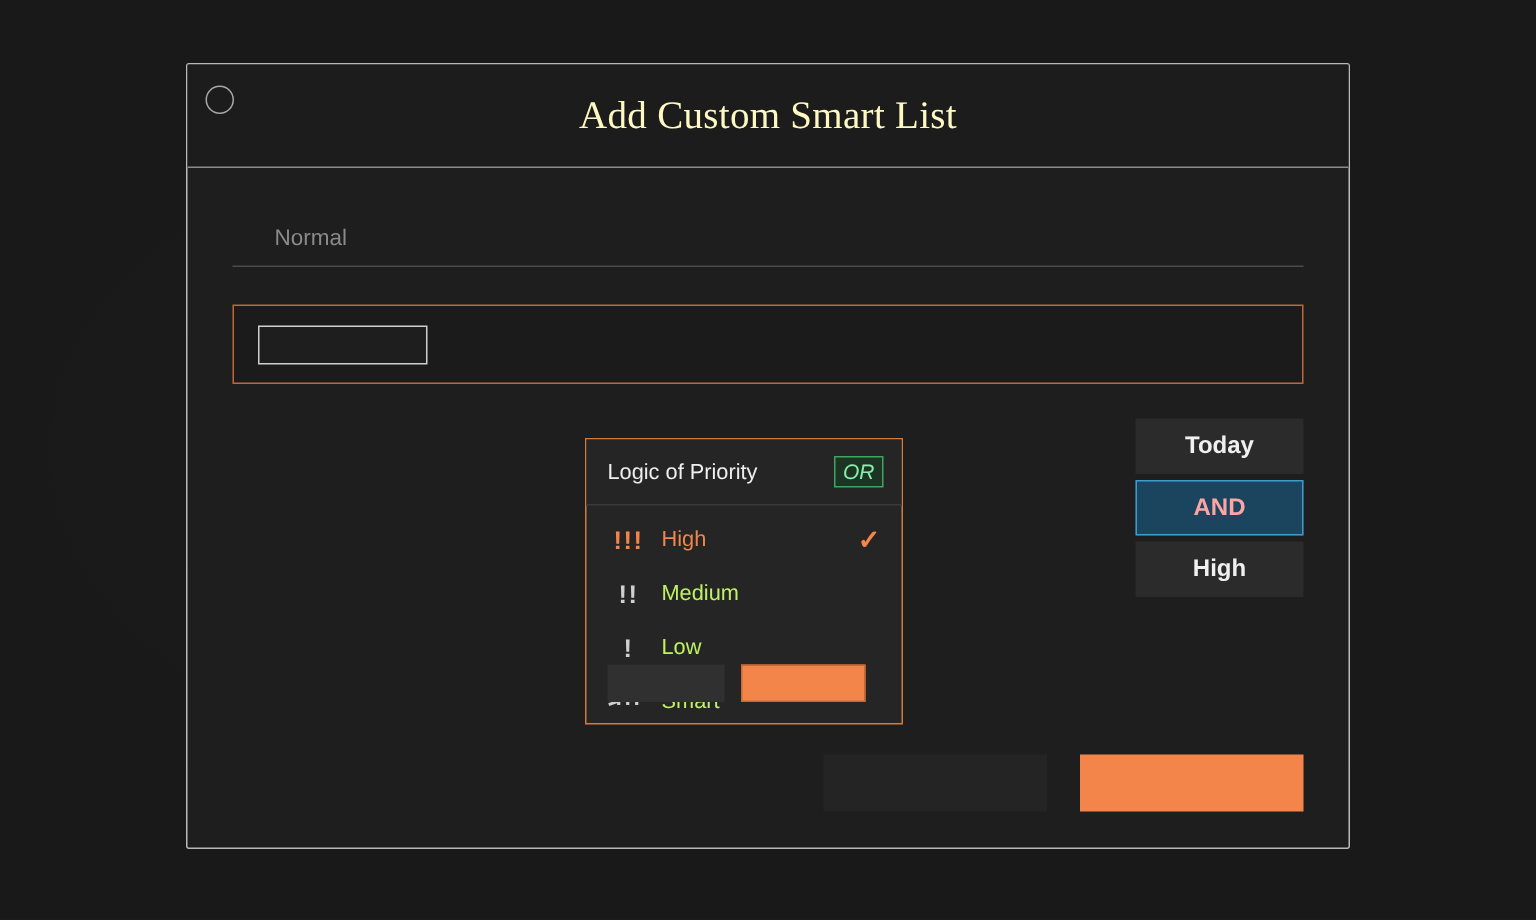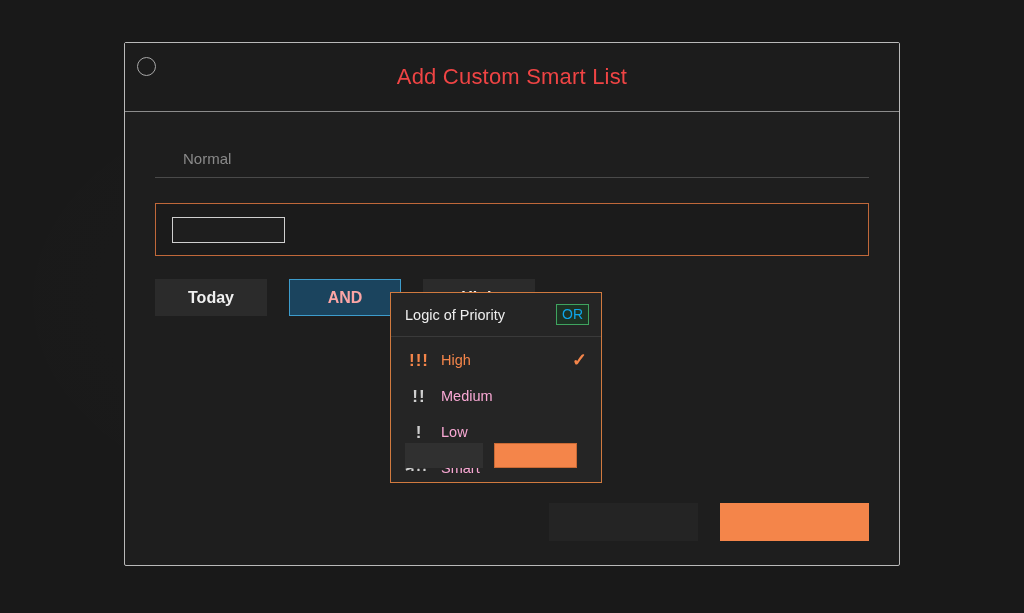--- a/index.html
+++ b/index.html
@@ -53,24 +53,25 @@
     left: 12px;
     top: 14px;
     width: 19px;
     height: 19px;
     border: 1.6px solid #a8a8a8;
     border-radius: 50%;
     background: transparent;
   }
 
   .dialog-title {
-    color: #ef4444;
-    font-size: 22px;
+    color: #fef9c3;
+    font-size: 26px;
     font-weight: 500;
     letter-spacing: 0.2px;
+    font-family: Liberation Serif, serif;
   }
 
   
   .tabs-wrap {
     position: relative;
     margin: 0 30px;
     padding-top: 25px;
   }
 
   .tabs {
@@ -127,22 +128,23 @@
     font-size: 13px;
     padding: 0 5px;
     font-family: "Liberation Sans", sans-serif;
     outline: none;
   }
 
   
   .chip-row {
     display: flex;
     align-items: flex-end;
-    gap: 22px;
+    gap: 4px;
     margin: 23px 30px 0 30px;
+    flex-direction: column;
   }
 
   .chip {
     height: 37px;
     min-width: 112px;
     padding: 0 20px;
     background: #2b2b2b;
     border: none;
     color: #f0f0f0;
     font-size: 16px;
@@ -216,25 +218,26 @@
 
   .popup-title {
     color: #eeeeee;
     font-size: 14.5px;
     font-weight: 400;
   }
 
   .or-badge {
     background: #1d3324;
     border: 1.6px solid #3fa45f;
-    color: #0ea5e9;
+    color: #86efac;
     font-size: 14px;
     font-weight: 500;
     padding: 1px 5px 2px 5px;
     line-height: 1.15;
+    font-style: italic;
   }
 
   .popup-list { padding-top: 5px; }
 
   .popup-item {
     height: 36px;
     display: flex;
     align-items: center;
     padding: 0 12px 0 12px;
     cursor: pointer;
@@ -248,21 +251,21 @@
     font-size: 17px;
     font-weight: 700;
     letter-spacing: 1px;
     line-height: 1;
     color: #cfcfcf;
     font-family: "Liberation Sans", sans-serif;
   }
 
   .popup-item .label {
     font-size: 14.5px;
-    color: #f9a8d4;
+    color: #bef264;
     margin-left: 6px;
     font-weight: 400;
   }
 
   .popup-item.selected .prio-icon,
   .popup-item.selected .label { color: #f4854a; }
 
   .check {
     position: absolute;
     right: 14px;

